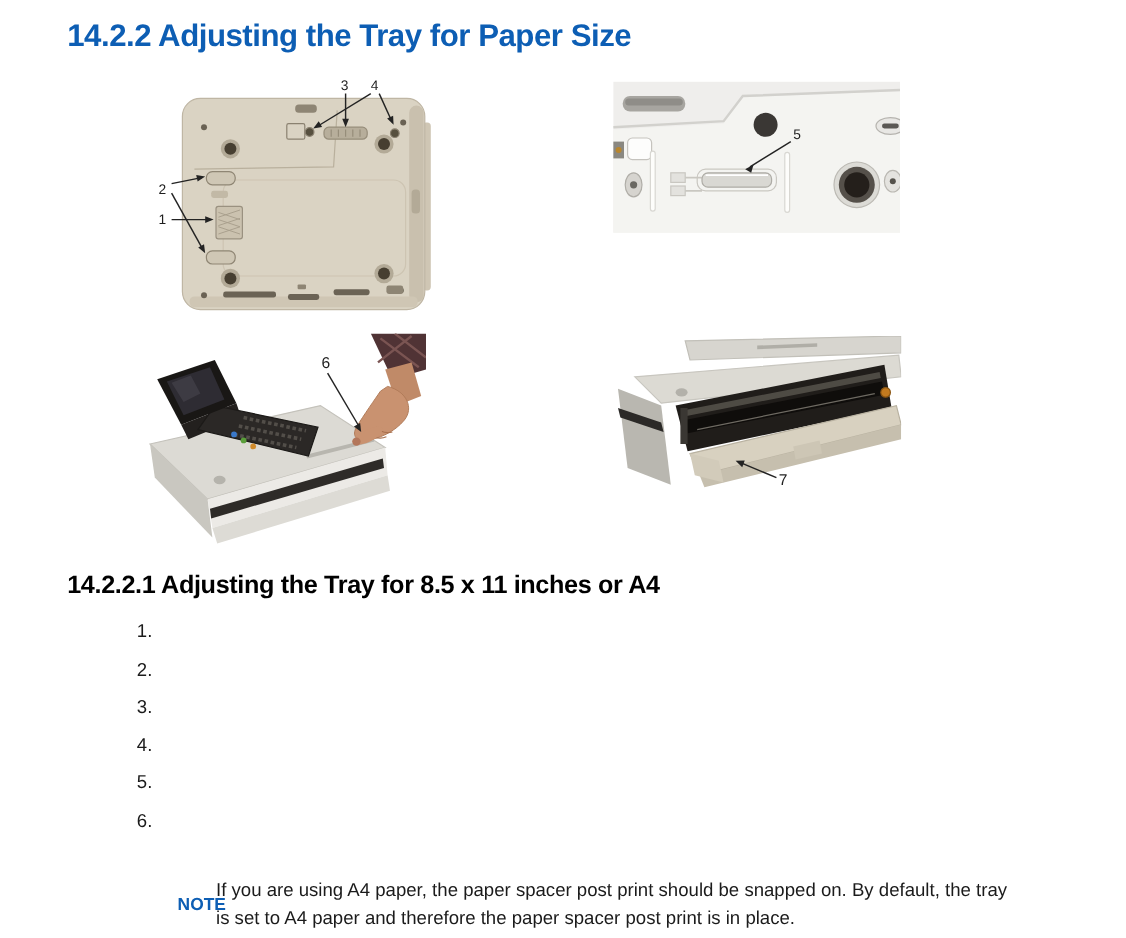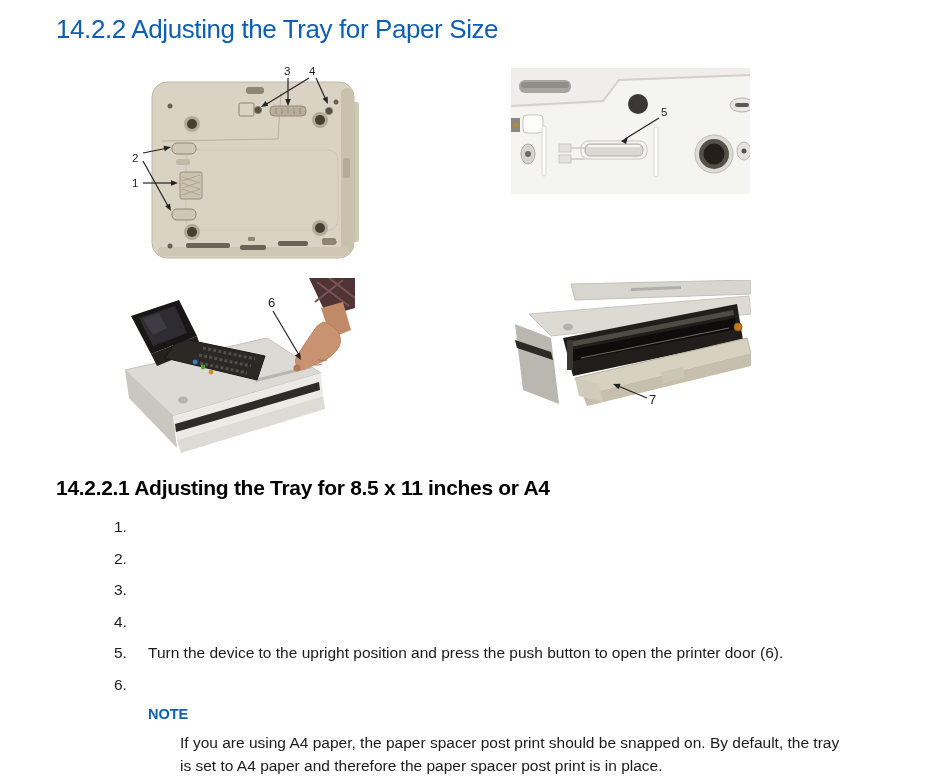--- a/index.html
+++ b/index.html
@@ -2,36 +2,36 @@
 <html><head>
 <meta charset="utf-8">
 <style>
   html,body{margin:0;padding:0;}
   body{
     width:938px;height:782px;position:relative;background:#ffffff;
     font-family:"Liberation Sans",sans-serif;color:#1b1b1b;overflow:hidden;
   }
   .h1{
     position:absolute;left:56px;top:14px;margin:0;
-    font-size:26px;font-weight:normal;color:#0d5eb4;letter-spacing:-0.4px;
+    font-size:26px;font-weight:bold;color:#0d5eb4;letter-spacing:-0.4px;
   }
   .h2{
     position:absolute;left:56px;top:476px;margin:0;
     font-size:21px;font-weight:bold;color:#000000;letter-spacing:-0.3px;
   }
   .fig{position:absolute;}
   #fig1{left:128px;top:62px;width:232px;height:202px;}
   #fig2{left:511px;top:68px;width:239px;height:126px;}
   #fig3{left:117px;top:278px;width:238px;height:180px;}
   #fig4{left:511px;top:280px;width:240px;height:130px;}
   .steps{position:absolute;left:114px;top:516px;width:780px;}
   .step{display:flex;margin-bottom:9.5px;font-size:15.5px;line-height:22px;}
   .step-num{width:34px;flex:0 0 34px;}
   .note-label{
-    position:absolute;left:148px;top:706px;
+    position:absolute;left:148px;top:746px;
     font-size:14.5px;font-weight:bold;color:#0d5eb4;
   }
   .note-text{
     position:absolute;left:180px;top:732px;width:660px;
     font-size:15.5px;line-height:22.5px;
   }
   .callout-txt{font-family:"Liberation Sans",sans-serif;font-size:11.5px;fill:#1f1f1f;}
   .callout-line{stroke:#232323;stroke-width:1.2;fill:none;}
   .callout-head{fill:#232323;stroke:none;}
 </style>
@@ -253,21 +253,20 @@
     <span class="step-num">2.</span>
   </div>
   <div class="step">
     <span class="step-num">3.</span>
   </div>
   <div class="step">
     <span class="step-num">4.</span>
   </div>
   <div class="step">
     <span class="step-num">5.</span>
-    <span class="step-text">Turn the device to the upright position and press the push button to open the printer door (6).</span>
   </div>
   <div class="step">
     <span class="step-num">6.</span>
   </div>
 </div>
 
 <div class="note-label">NOTE</div>
 <div class="note-text">If you are using A4 paper, the paper spacer post print should be snapped on. By default, the tray is set to A4 paper and therefore the paper spacer post print is in place.</div>
 
 </body></html>

